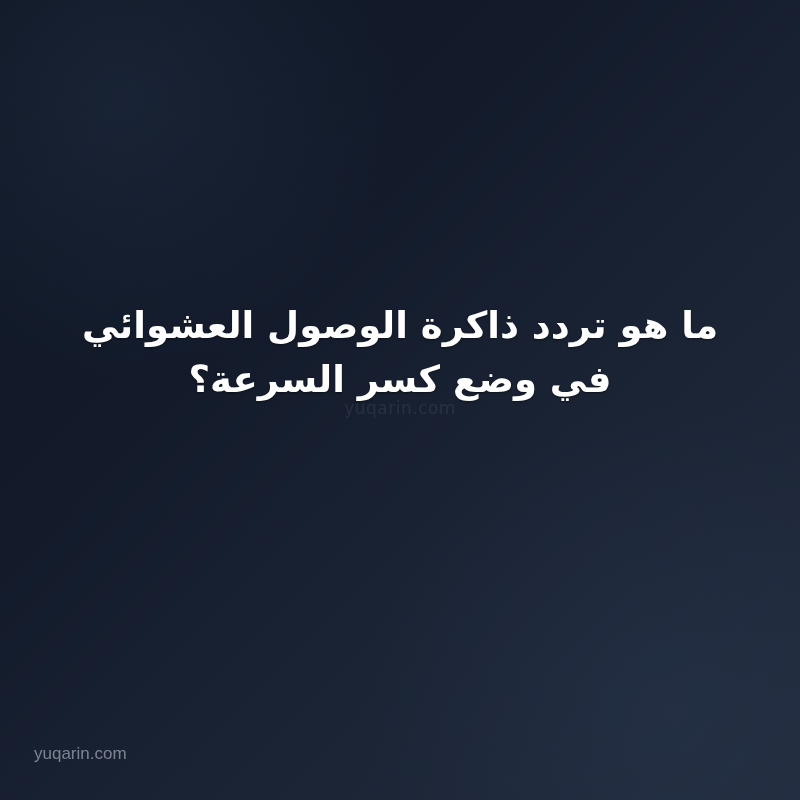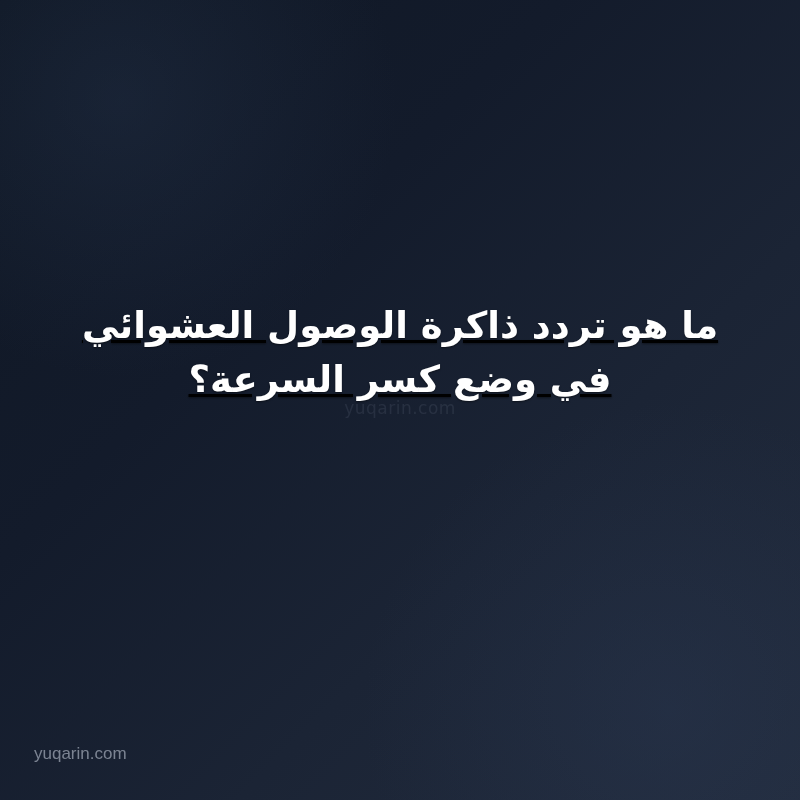--- a/index.html
+++ b/index.html
@@ -44,21 +44,20 @@
     background: radial-gradient(circle, rgba(45,60,88,0.30) 0%, rgba(15,23,36,0) 70%);
     pointer-events: none;
   }
   .content {
     position: relative;
     width: 100%;
     padding: 0 52px;
     box-sizing: border-box;
     text-align: center;
     margin-top: -36px;
-    text-decoration: underline;
   }
   .title {
     color: #ffffff;
     font-size: 37px;
     font-weight: bold;
     line-height: 1.45;
     letter-spacing: 0;
     margin: 0 0 58px 0;
     padding: 0 14px;
     text-shadow: 0 1px 2px rgba(0,0,0,0.45);

